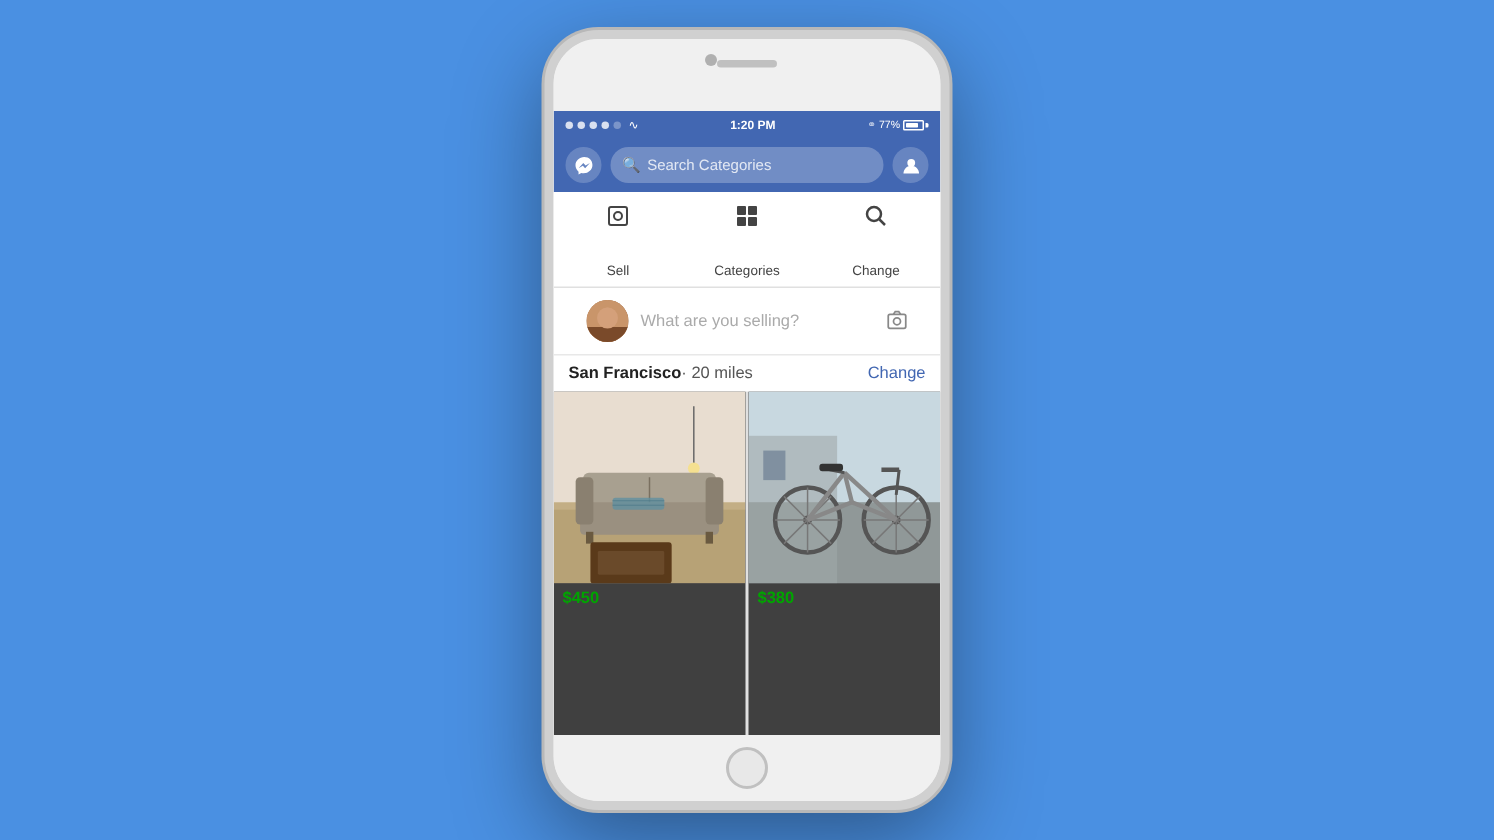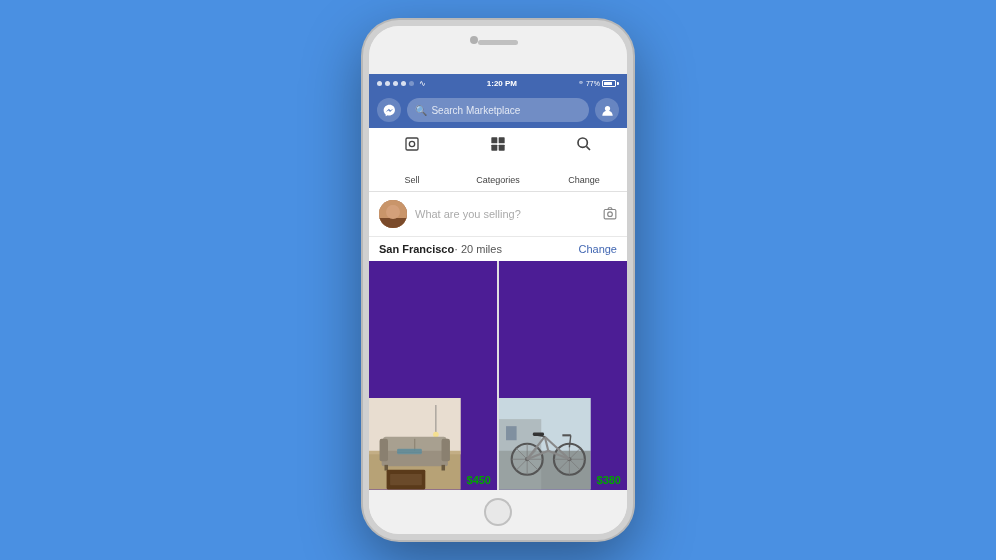--- a/index.html
+++ b/index.html
@@ -227,21 +227,21 @@
     }
     .tab-label {
       font-size: 9px;
       color: #444;
     }
 
     
     .sell-area {
       display: flex;
       align-items: center;
-      padding: 8px 10px;
+      padding: 8px 22px;
       gap: 8px;
       border-bottom: 1px solid #e8e8e8;
       flex-shrink: 0;
     }
     .user-avatar {
       width: 28px;
       height: 28px;
       border-radius: 50%;
       overflow: hidden;
       flex-shrink: 0;
@@ -301,25 +301,24 @@
     
     .product-grid {
       display: grid;
       grid-template-columns: 1fr 1fr;
       gap: 2px;
       flex: 1;
       overflow: hidden;
       background: #e0e0e0;
     }
     .product-card {
-      background: #4c1d95;
-      display: flex;
-      flex-direction: row;
-      overflow: hidden;
-      align-items: flex-end;
+      background: #404040;
+      display: flex;
+      flex-direction: column;
+      overflow: hidden;
     }
     .product-image {
       width: 100%;
       aspect-ratio: 1;
       overflow: hidden;
       position: relative;
     }
     .product-price {
       padding: 4px 6px;
       font-size: 11px;
@@ -362,21 +361,21 @@
     </div>
 
     <div class="fb-navbar">
       <div class="messenger-icon">
         <svg width="13" height="13" viewBox="0 0 20 20" fill="white">
           <path d="M10 1C5.03 1 1 4.8 1 9.5c0 2.6 1.22 4.93 3.14 6.53V19l2.86-1.57c.76.21 1.57.32 2.4.32 4.97 0 9-3.8 9-8.5S14.97 1 10 1zm.9 11.44l-2.3-2.43-4.46 2.43 4.9-5.21 2.35 2.43 4.41-2.43-4.9 5.21z"></path>
         </svg>
       </div>
       <div class="search-bar">
         <span class="search-bar-icon">🔍</span>
-        <span class="search-bar-text">Search Marketplace</span>
+        <span class="search-bar-text">Search Categories</span>
       </div>
       <div class="profile-icon">
         <svg width="13" height="13" viewBox="0 0 20 20" fill="white">
           <circle cx="10" cy="7" r="4"></circle>
           <path d="M2 18c0-4.4 3.6-8 8-8s8 3.6 8 8"></path>
         </svg>
       </div>
     </div>
 
     <div class="tabs">

